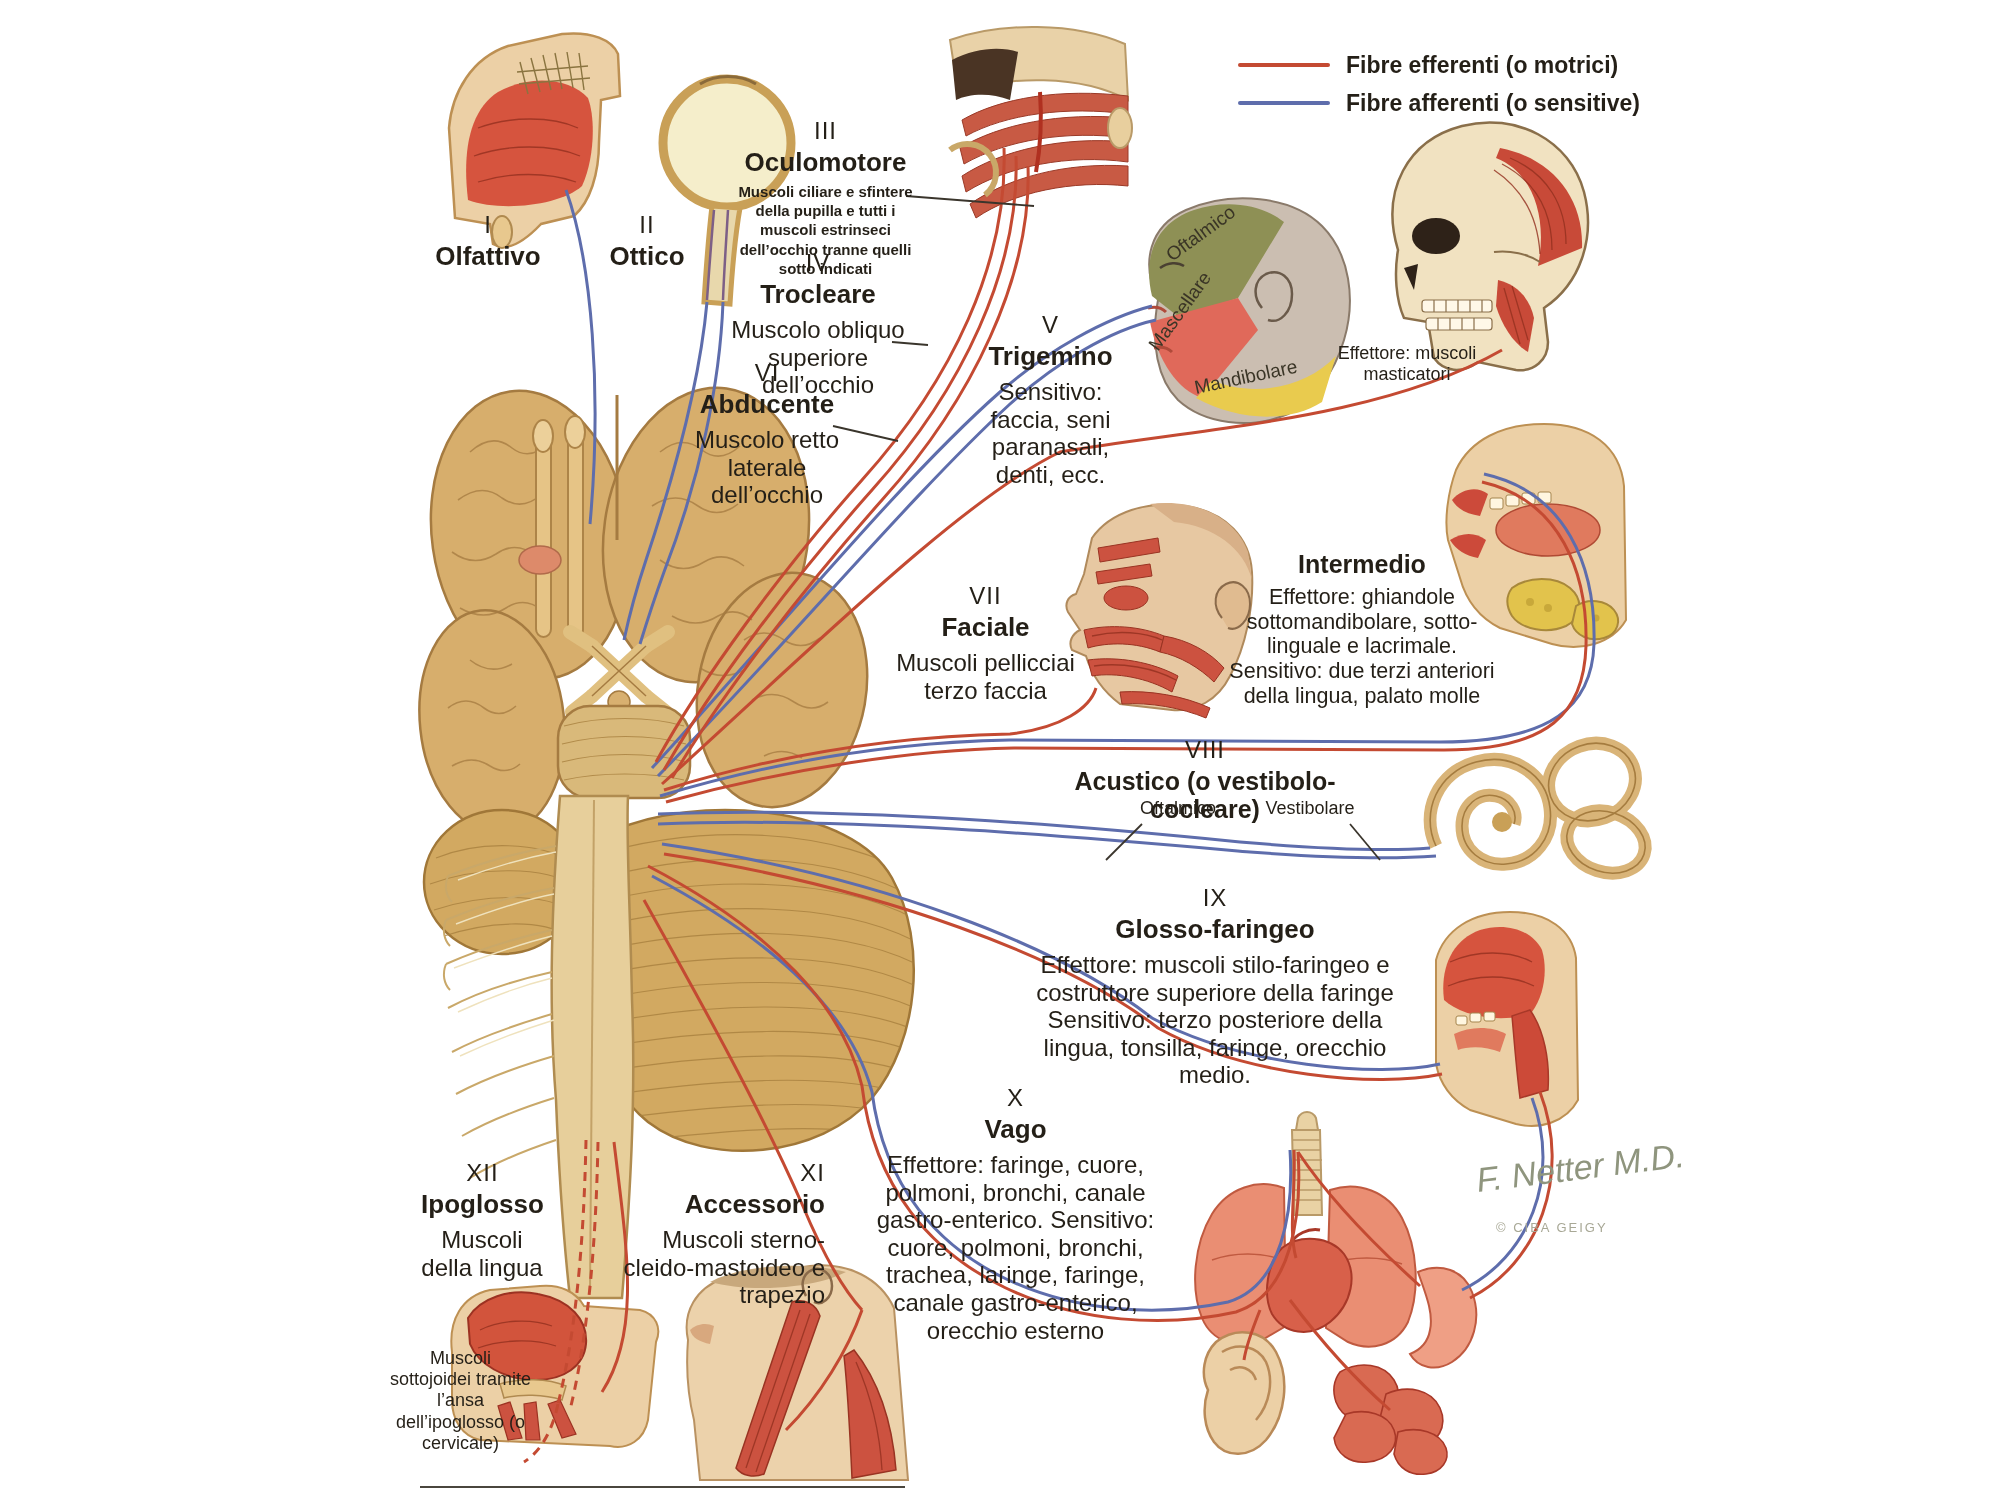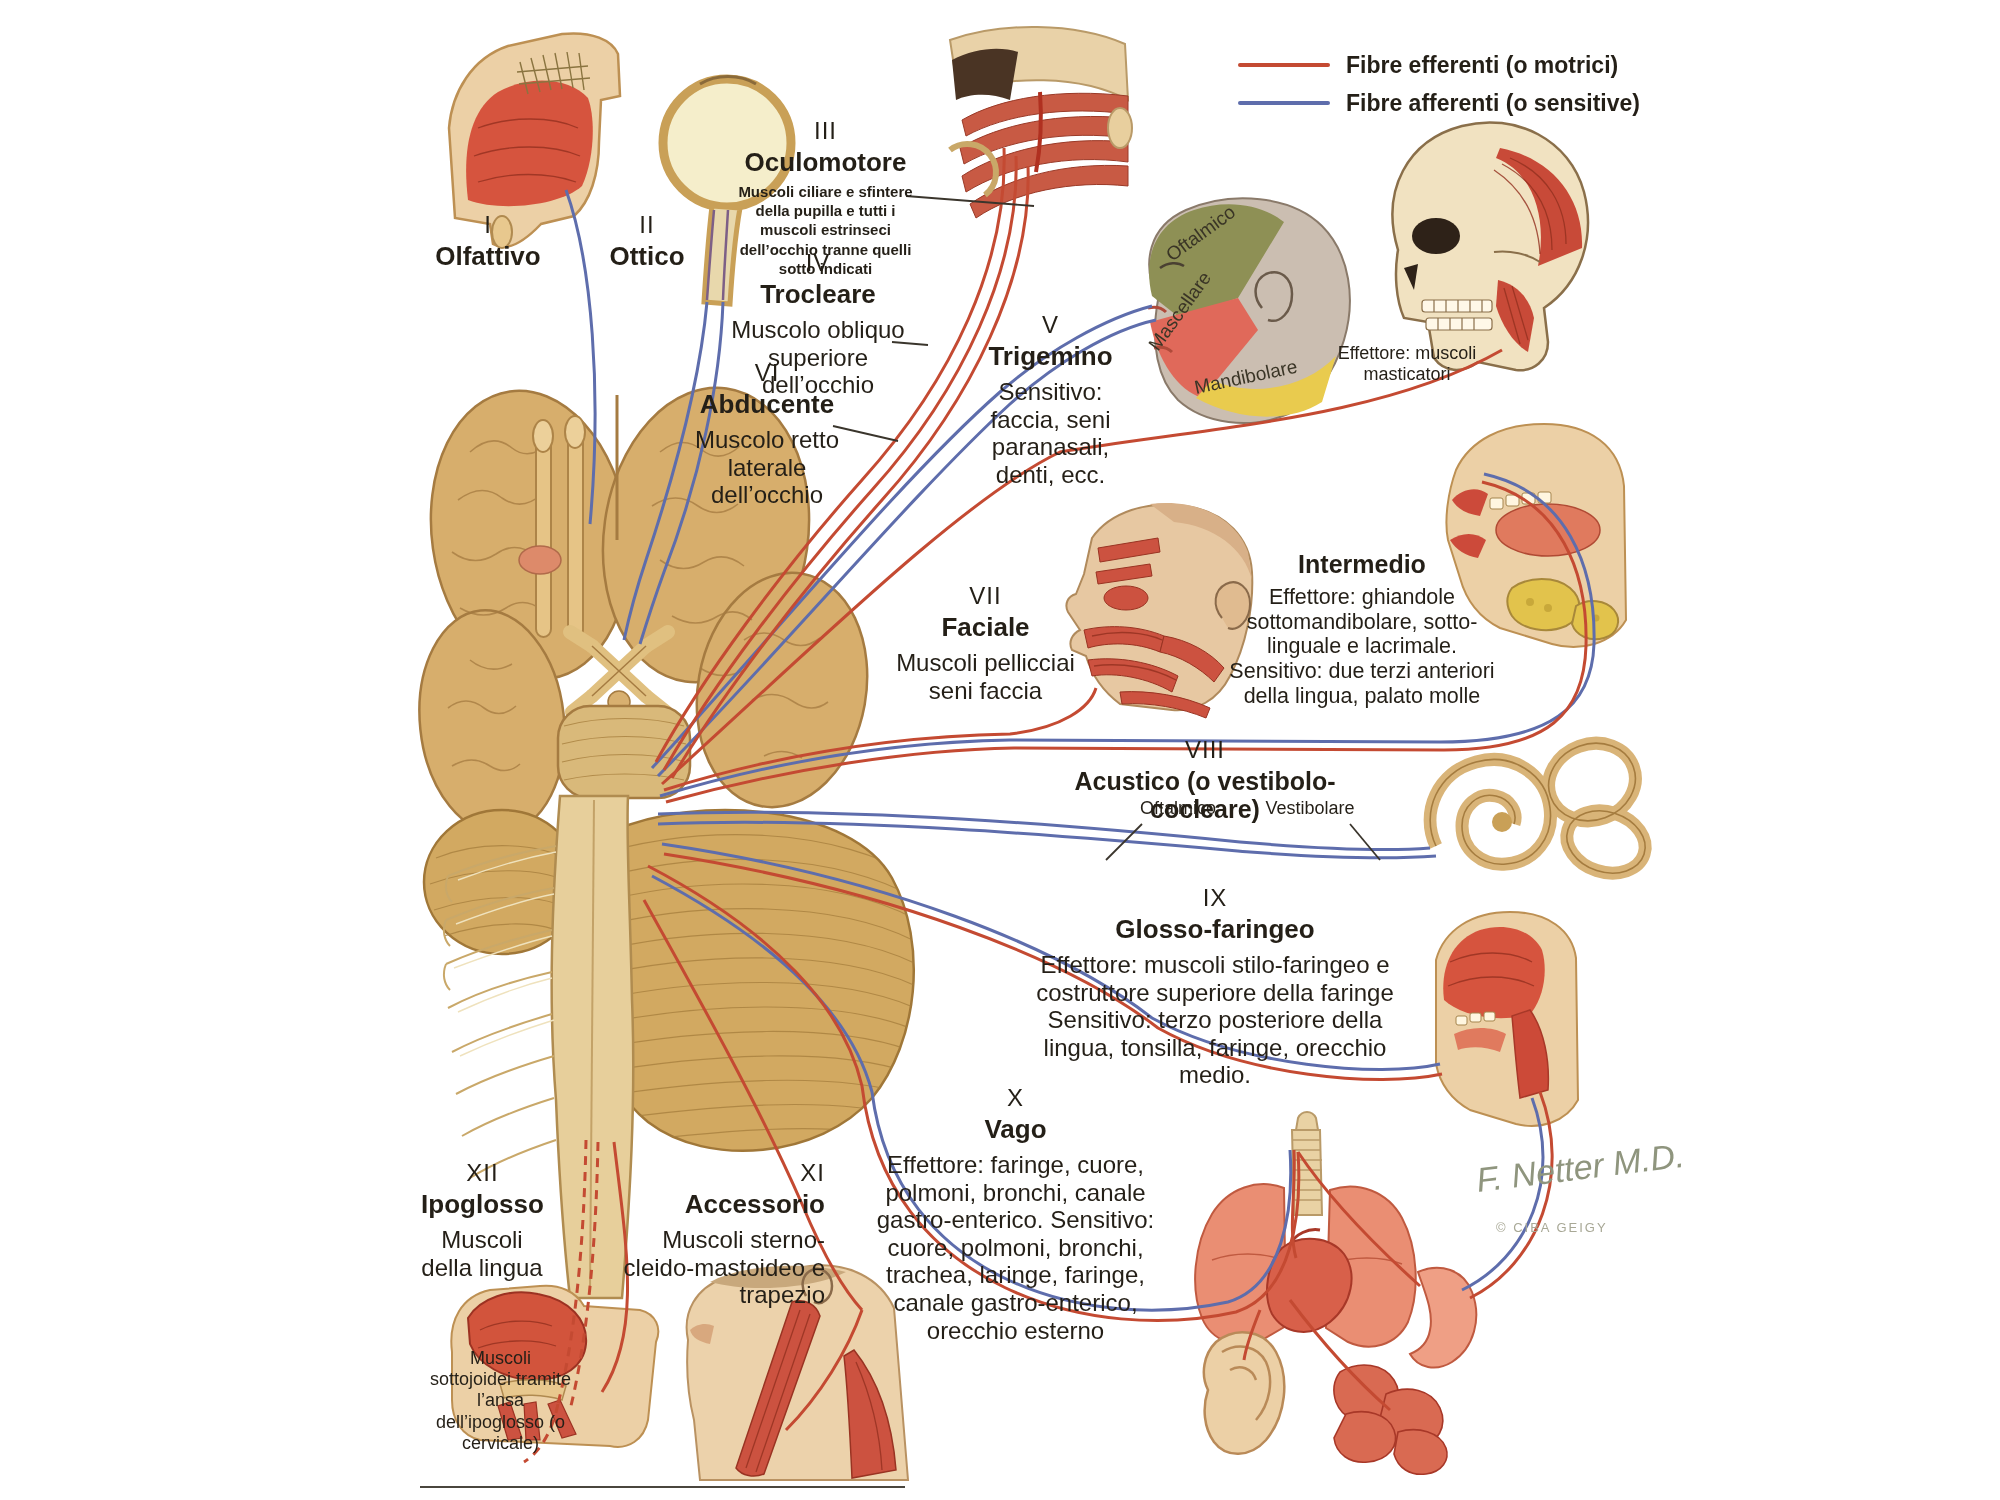--- a/index.html
+++ b/index.html
@@ -459,21 +459,21 @@
   <div class="desc tight" style="width:160px;margin-left:15px;">Muscolo retto laterale dell’occhio</div>
 </div>
 
 <div class="label plain" style="left:1318px;top:343px;width:178px;">
   <span>Effettore: muscoli masticatori</span>
 </div>
 
 <div class="label" style="left:888px;top:583px;width:195px;">
   <div class="numeral">VII</div>
   <div class="nname">Faciale</div>
-  <div class="desc tight">Muscoli pellicciai seni faccia</div>
+  <div class="desc tight">Muscoli pellicciai terzo faccia</div>
 </div>
 
 <div class="label" style="left:1228px;top:550px;width:268px;">
   <div class="subtitle">Intermedio</div>
   <div class="desc tight" style="font-size:21.5px;">Effettore: ghiandole sottomandibolare, sotto-linguale e lacrimale. Sensitivo: due terzi anteriori della lingua, palato molle</div>
 </div>
 
 <div class="label" style="left:1040px;top:737px;width:330px;">
   <div class="numeral">VIII</div>
   <div class="nname" style="font-size:25px;">Acustico (o vestibolo-cocleare)</div>
@@ -502,17 +502,17 @@
   <div class="nname">Ipoglosso</div>
   <div class="desc tight" style="width:130px;margin-left:22px;">Muscoli della lingua</div>
 </div>
 
 <div class="label" style="left:595px;top:1160px;width:230px;text-align:right;">
   <div class="numeral">XI</div>
   <div class="nname">Accessorio</div>
   <div class="desc tight">Muscoli sterno-cleido-mastoideo e trapezio</div>
 </div>
 
-<div class="label plain" style="left:388px;top:1348px;width:145px;line-height:1.18;margin-left:40px;">
+<div class="label plain" style="left:388px;top:1348px;width:145px;line-height:1.18;">
   <span>Muscoli sottojoidei tramite l’ansa dell’ipoglosso (o cervicale)</span>
 </div>
 
 </div>
 
 </body></html>

